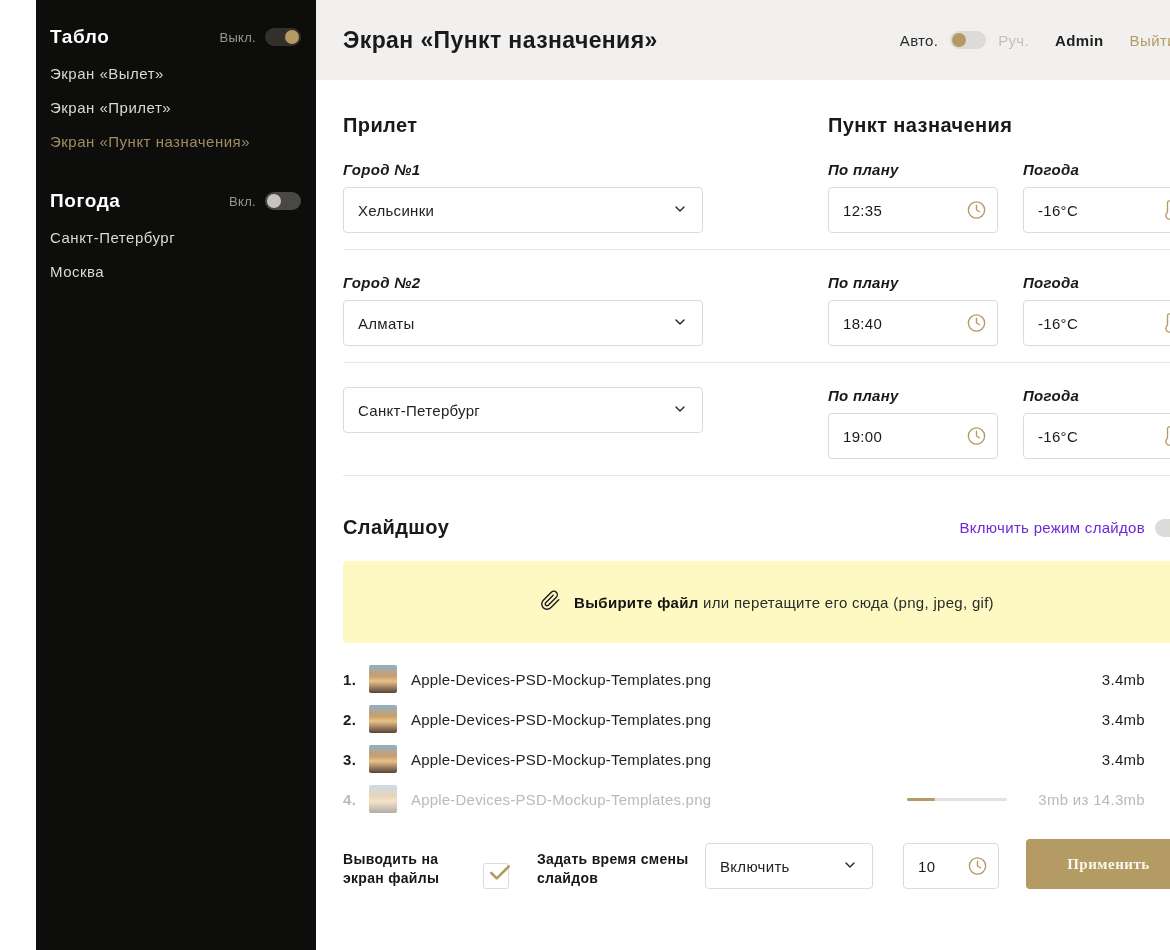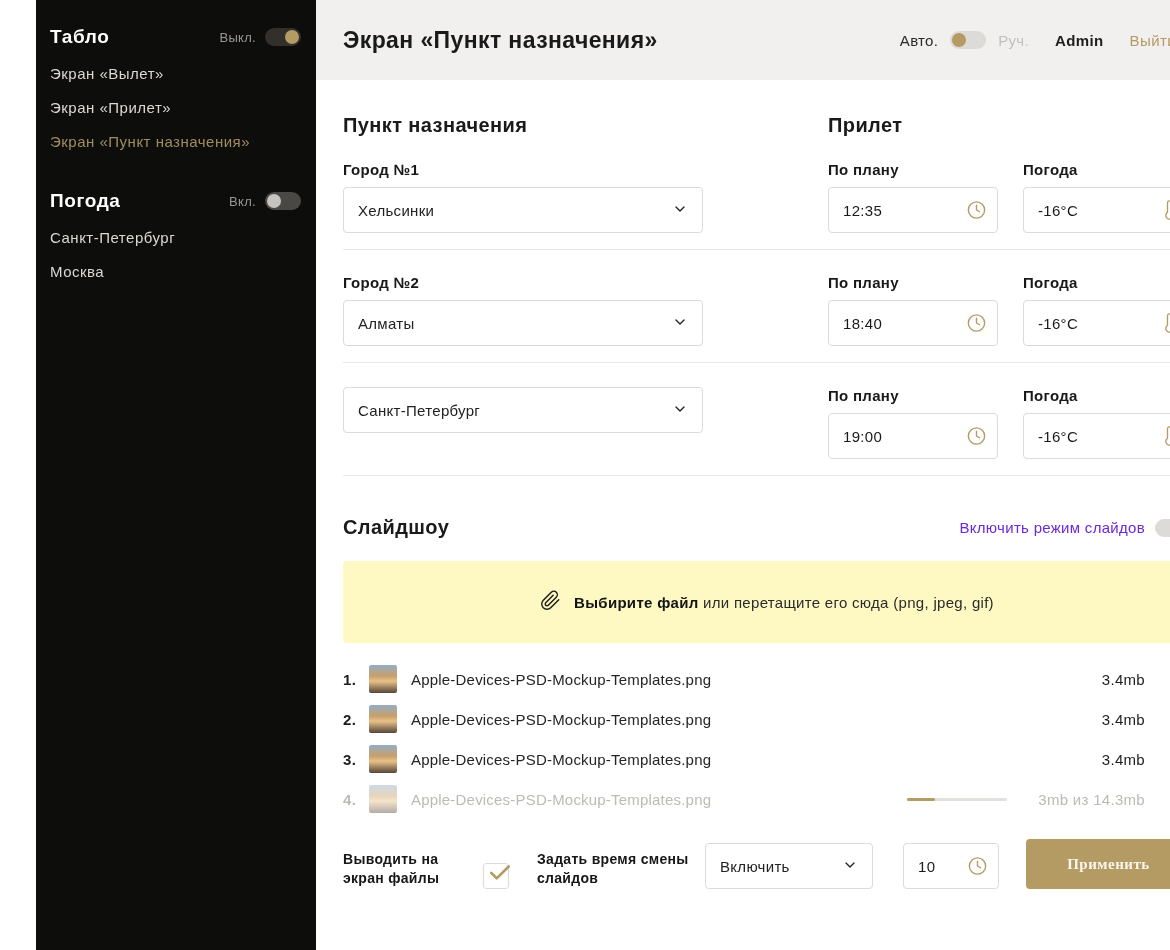--- a/index.html
+++ b/index.html
@@ -51,21 +51,21 @@
   .user-name { font-size:15px; color:#1e1e1e; font-weight:bold; letter-spacing:0.4px; }
   .logout { font-size:15px; color:#b49a63; cursor:pointer; letter-spacing:0.4px; }
 
   
   .content { padding:0 15px 0 27px; flex:1; }
   .section-title { font-size:20px; font-weight:bold; letter-spacing:0.4px; }
 
   .dest-grid { display:grid; grid-template-columns:485px 195px 168px; align-items:start; }
   .dest-head { margin-top:34px; }
   .dest-row { margin-top:24px; padding-bottom:16px; border-bottom:1px solid #e9e8e6; }
-  .field-label { font-size:15px; font-weight:bold; color:#191919; margin-bottom:9px; letter-spacing:0.3px; }
+  .field-label { font-size:15px; font-weight:bold; color:#191919; margin-bottom:9px; letter-spacing:0.3px;font-style:italic; }
 
   .select {
     width:360px; height:46px; border:1px solid #dcdbd9; border-radius:4px;
     display:flex; align-items:center; justify-content:space-between;
     padding:0 14px 0 14px; font-size:15px; color:#222; cursor:pointer; background:#fff;
   }
   .select.small { width:168px; }
   .input-wrap { position:relative; }
   .input-wrap input {
     height:46px; border:1px solid #dcdbd9; border-radius:4px;
@@ -175,22 +175,22 @@
           <span class="mode-manual">Руч.</span>
         </div>
         <span class="user-name">Admin</span>
         <span class="logout">Выйти</span>
       </div>
     </header>
 
     <div class="content">
 
       <div class="dest-grid dest-head">
+        <div class="section-title">Прилет</div>
         <div class="section-title">Пункт назначения</div>
-        <div class="section-title">Прилет</div>
         <div></div>
       </div>
 
       <div class="dest-grid dest-row">
         <div>
           <div class="field-label">Город №1</div>
           <div class="select">
             <span>Хельсинки</span>
             <span><svg viewBox="0 0 24 24" width="16" height="16" fill="none" stroke="#222" stroke-width="2" stroke-linecap="round" stroke-linejoin="round">
                   <polyline points="6 9 12 15 18 9"></polyline>

